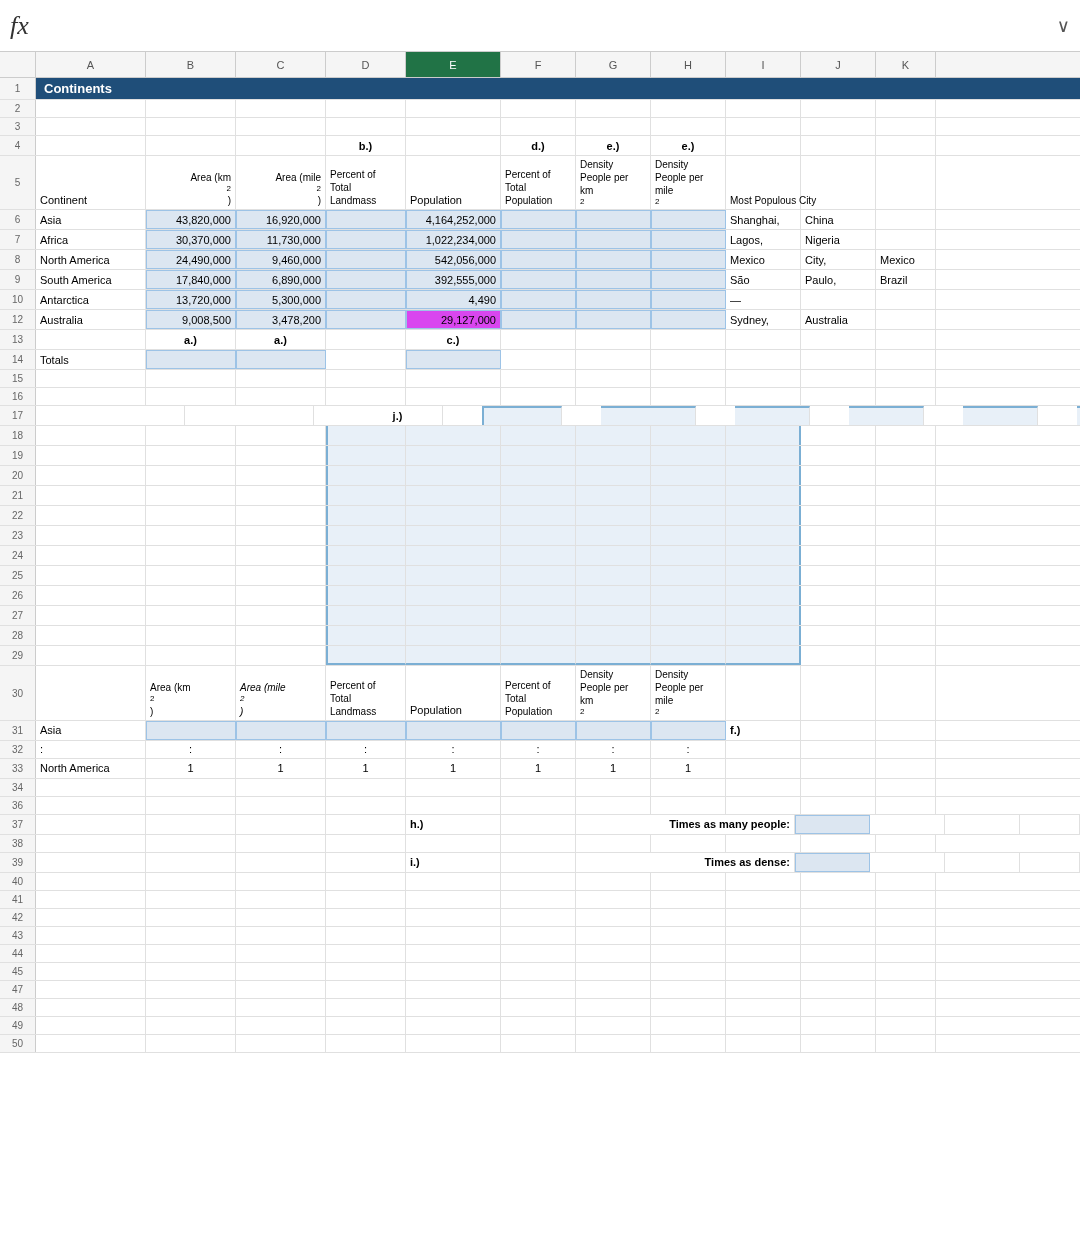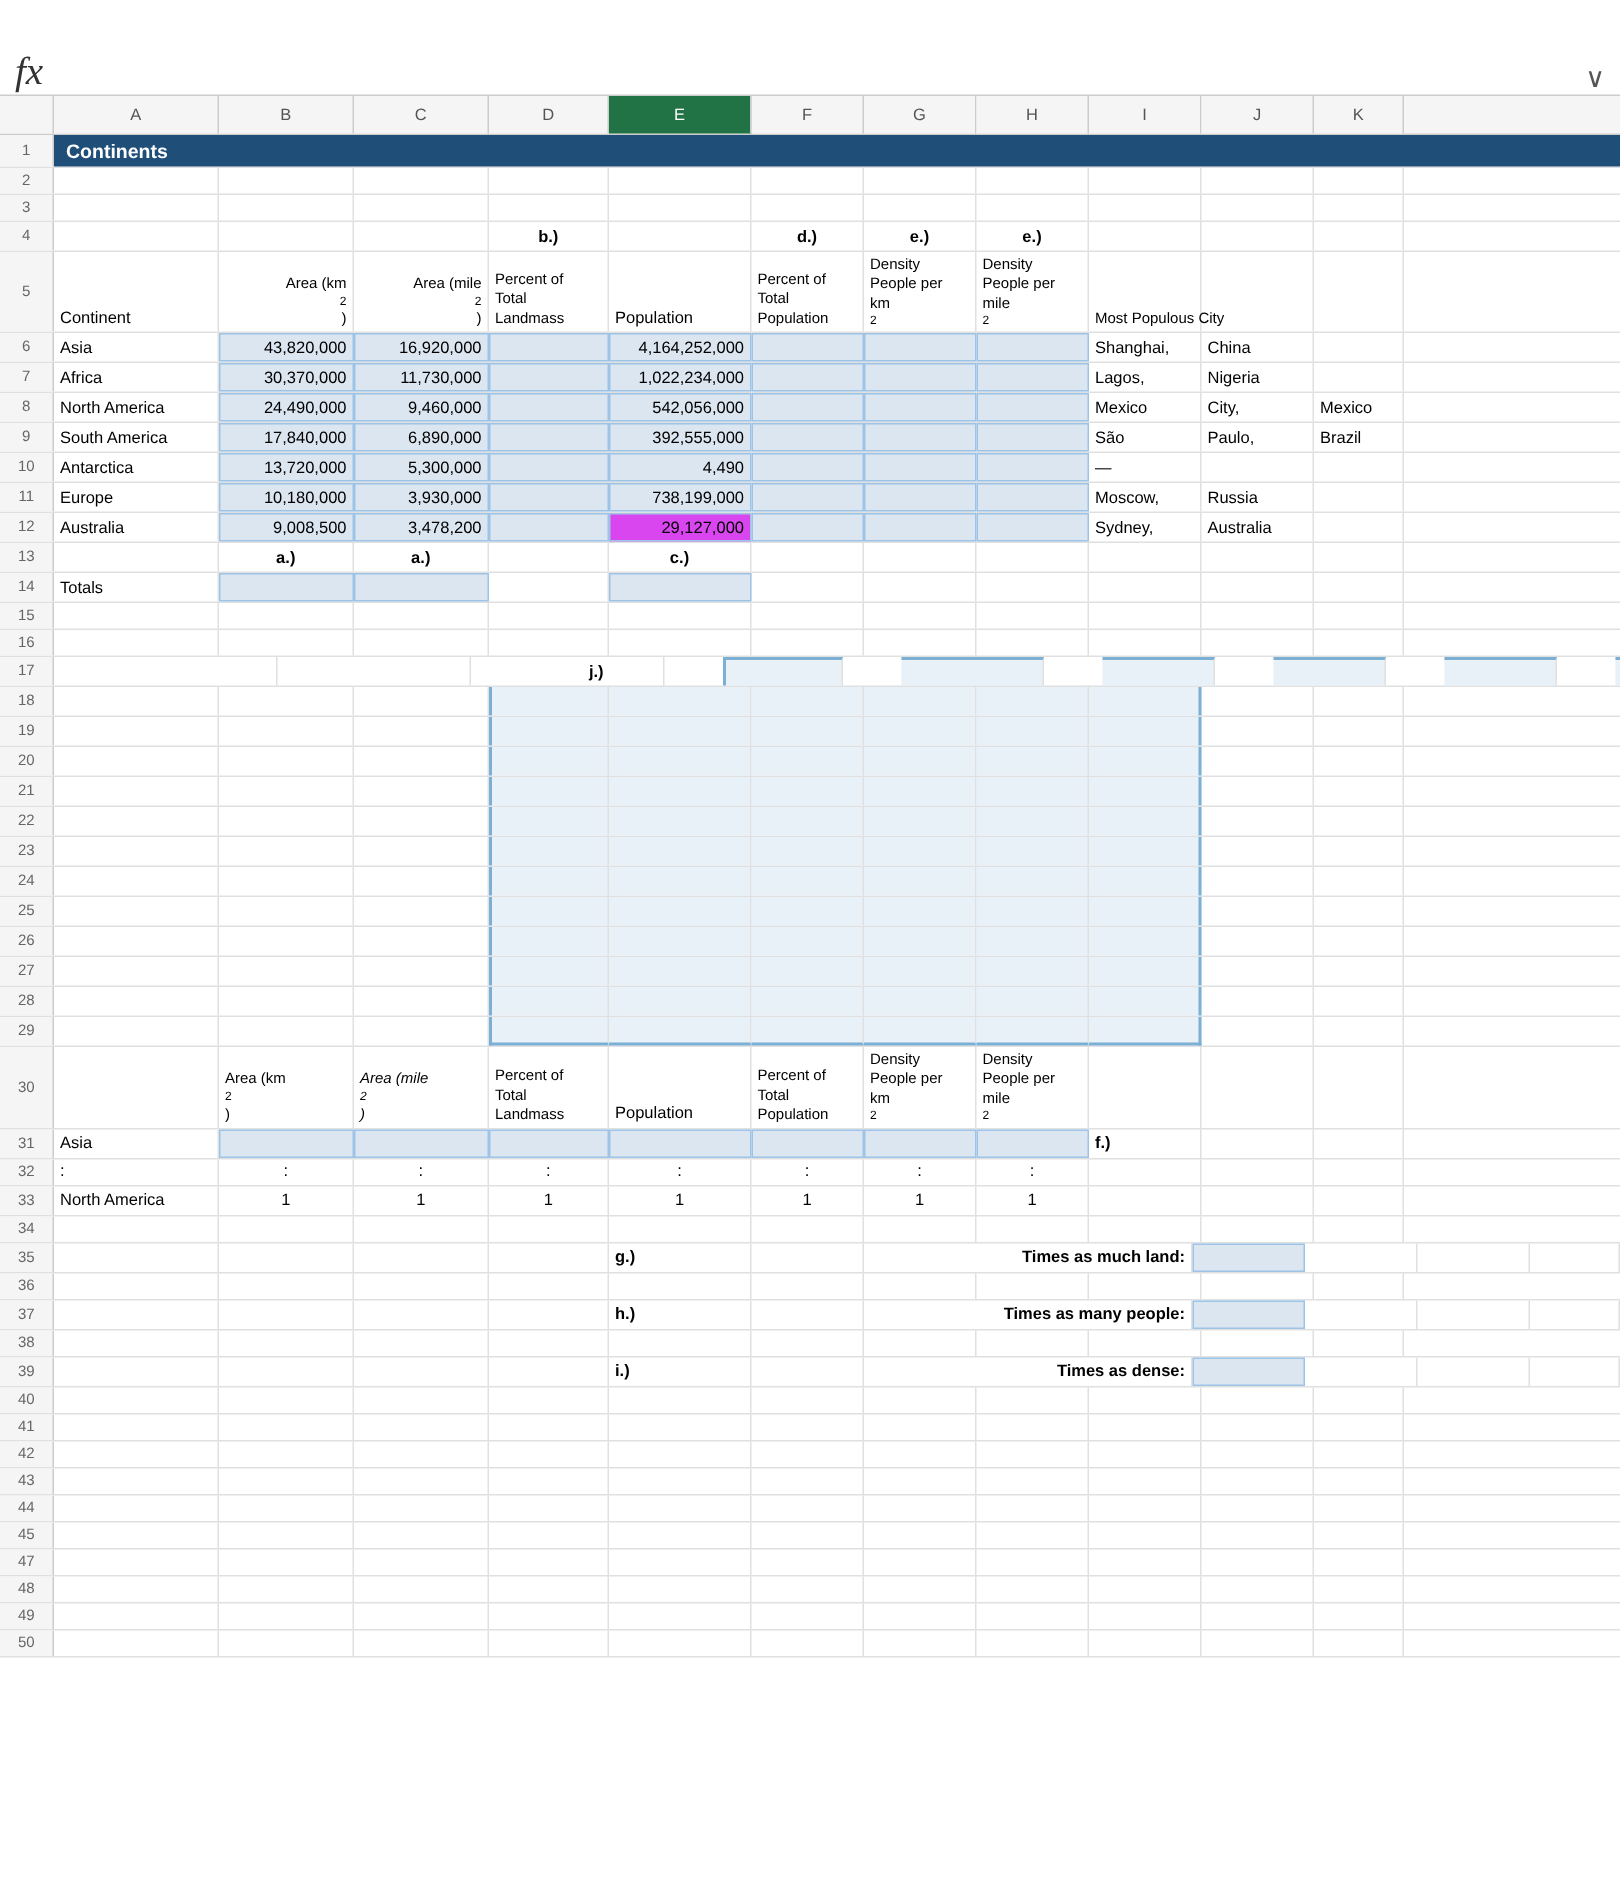--- a/index.html
+++ b/index.html
@@ -3,22 +3,22 @@
   <meta charset="utf-8">
   <style>
     * { box-sizing: border-box; margin: 0; padding: 0; }
     body { font-family: Arial, sans-serif; font-size: 12px; background: #f0f0f0; }
 
     .app-container { background: white; width: 1080px; min-height: 1252px; }
 
     
     .formula-bar {
       display: flex;
-      align-items: flex-end;
-      height: 64px;
+      align-items: center;
+      height: 52px;
       border-bottom: 1px solid #ccc;
       padding: 0 10px;
       background: white;
     }
     .formula-icon {
       font-style: italic;
       font-size: 26px;
       font-family: Georgia, serif;
       color: #333;
       margin-right: 20px;
@@ -307,34 +307,20 @@
       <div class="cell col-D" style="background:#dce6f1; border:1px solid #9dc3e6;"></div>
       <div class="cell col-E right" style="background:#dce6f1; border:1px solid #9dc3e6;">4,490</div>
       <div class="cell col-F" style="background:#dce6f1; border:1px solid #9dc3e6;"></div>
       <div class="cell col-G" style="background:#dce6f1; border:1px solid #9dc3e6;"></div>
       <div class="cell col-H" style="background:#dce6f1; border:1px solid #9dc3e6;"></div>
       <div class="cell col-I">—</div>
       <div class="cell col-J"></div>
       <div class="cell col-K"></div>
     </div>
 
-    <div class="sheet-row" style="min-height:20px;">
-      <div class="row-num">11</div>
-      <div class="cell col-A">Europe</div>
-      <div class="cell col-B right" style="background:#dce6f1; border:1px solid #9dc3e6;">10,180,000</div>
-      <div class="cell col-C right" style="background:#dce6f1; border:1px solid #9dc3e6;">3,930,000</div>
-      <div class="cell col-D" style="background:#dce6f1; border:1px solid #9dc3e6;"></div>
-      <div class="cell col-E right" style="background:#dce6f1; border:1px solid #9dc3e6;">738,199,000</div>
-      <div class="cell col-F" style="background:#dce6f1; border:1px solid #9dc3e6;"></div>
-      <div class="cell col-G" style="background:#dce6f1; border:1px solid #9dc3e6;"></div>
-      <div class="cell col-H" style="background:#dce6f1; border:1px solid #9dc3e6;"></div>
-      <div class="cell col-I">Moscow,</div>
-      <div class="cell col-J">Russia</div>
-      <div class="cell col-K"></div>
-    </div>
 
     <div class="sheet-row" style="min-height:20px;">
       <div class="row-num">12</div>
       <div class="cell col-A">Australia</div>
       <div class="cell col-B right" style="background:#dce6f1; border:1px solid #9dc3e6;">9,008,500</div>
       <div class="cell col-C right" style="background:#dce6f1; border:1px solid #9dc3e6;">3,478,200</div>
       <div class="cell col-D" style="background:#dce6f1; border:1px solid #9dc3e6;"></div>
       <div class="cell col-E right" style="background:#d946ef; border:1px solid #9dc3e6;padding-left:28px;">29,127,000</div>
       <div class="cell col-F" style="background:#dce6f1; border:1px solid #9dc3e6;"></div>
       <div class="cell col-G" style="background:#dce6f1; border:1px solid #9dc3e6;"></div>
@@ -673,34 +659,20 @@
       <div class="cell col-D"></div>
       <div class="cell col-E"></div>
       <div class="cell col-F"></div>
       <div class="cell col-G"></div>
       <div class="cell col-H"></div>
       <div class="cell col-I"></div>
       <div class="cell col-J"></div>
       <div class="cell col-K"></div>
     </div>
 
-    <div class="sheet-row" style="min-height:20px;">
-      <div class="row-num">35</div>
-      <div class="cell col-A"></div>
-      <div class="cell col-B"></div>
-      <div class="cell col-C"></div>
-      <div class="cell col-D"></div>
-      <div class="cell col-E bold">g.)</div>
-      <div class="cell col-F"></div>
-      <div class="cell col-G" style="flex:1; display:flex; align-items:center; justify-content:flex-end; font-weight:bold; white-space:nowrap; padding-right:4px;">Times as much land:</div>
-      <div class="cell col-H" style="background:#dce6f1; border:1px solid #9dc3e6;"></div>
-      <div class="cell col-I"></div>
-      <div class="cell col-J"></div>
-      <div class="cell col-K"></div>
-    </div>
 
     <div class="sheet-row" style="min-height:18px;">
       <div class="row-num">36</div>
       <div class="cell col-A"></div>
       <div class="cell col-B"></div>
       <div class="cell col-C"></div>
       <div class="cell col-D"></div>
       <div class="cell col-E"></div>
       <div class="cell col-F"></div>
       <div class="cell col-G"></div>

